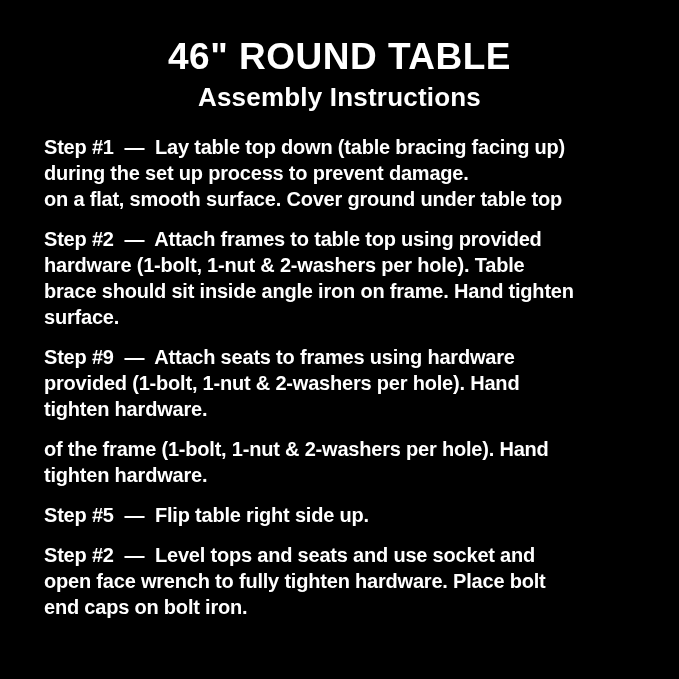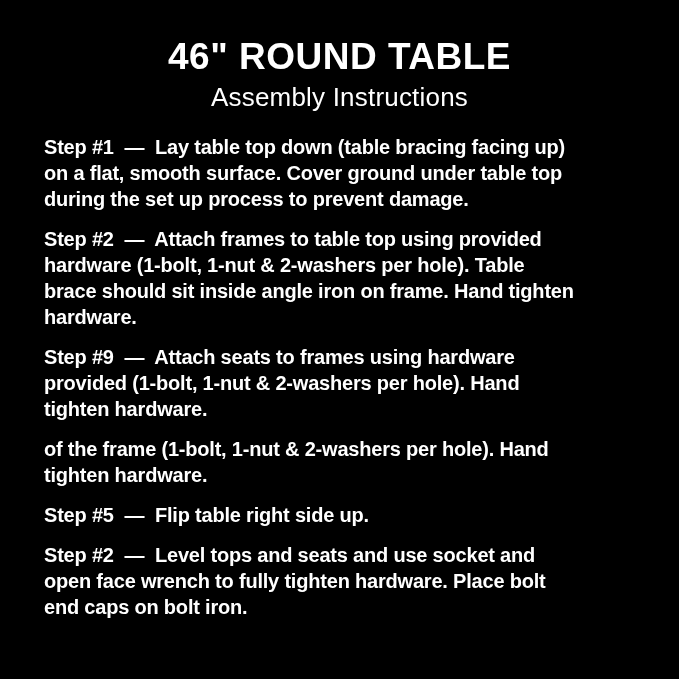--- a/index.html
+++ b/index.html
@@ -27,21 +27,21 @@
     font-size: 37px;
     line-height: 1;
     letter-spacing: 0.5px;
     font-weight: 700;
   }
   .subtitle {
     margin: 9px 0 0 0;
     font-size: 26px;
     line-height: 1;
     letter-spacing: 0.2px;
-    font-weight: 400;
+    font-weight: 700;
   }
   .steps {
     margin-top: 24px;
     padding-left: 44px;
     padding-right: 20px;
   }
   .step {
     margin: 0 0 14px 0;
   }
   .line {
@@ -58,29 +58,29 @@
 <div class="poster">
   <header class="header">
     <h1 class="title">46" ROUND TABLE</h1>
     <h2 class="subtitle">Assembly Instructions</h2>
   </header>
 
   <main class="steps">
 
     <section class="step">
       <p class="line">Step #1  —  Lay table top down (table bracing facing up)</p>
+      <p class="line">during the set up process to prevent damage.</p>
       <p class="line">on a flat, smooth surface. Cover ground under table top</p>
-      <p class="line">during the set up process to prevent damage.</p>
     </section>
 
     <section class="step">
       <p class="line">Step #2  —  Attach frames to table top using provided</p>
       <p class="line">hardware (1-bolt, 1-nut &amp; 2-washers per hole). Table</p>
       <p class="line">brace should sit inside angle iron on frame. Hand tighten</p>
-      <p class="line">hardware.</p>
+      <p class="line">surface.</p>
     </section>
 
     <section class="step">
       <p class="line">Step #9  —  Attach seats to frames using hardware</p>
       <p class="line">provided (1-bolt, 1-nut &amp; 2-washers per hole). Hand</p>
       <p class="line">tighten hardware.</p>
     </section>
 
     <section class="step">
       <p class="line">of the frame (1-bolt, 1-nut &amp; 2-washers per hole). Hand</p>

